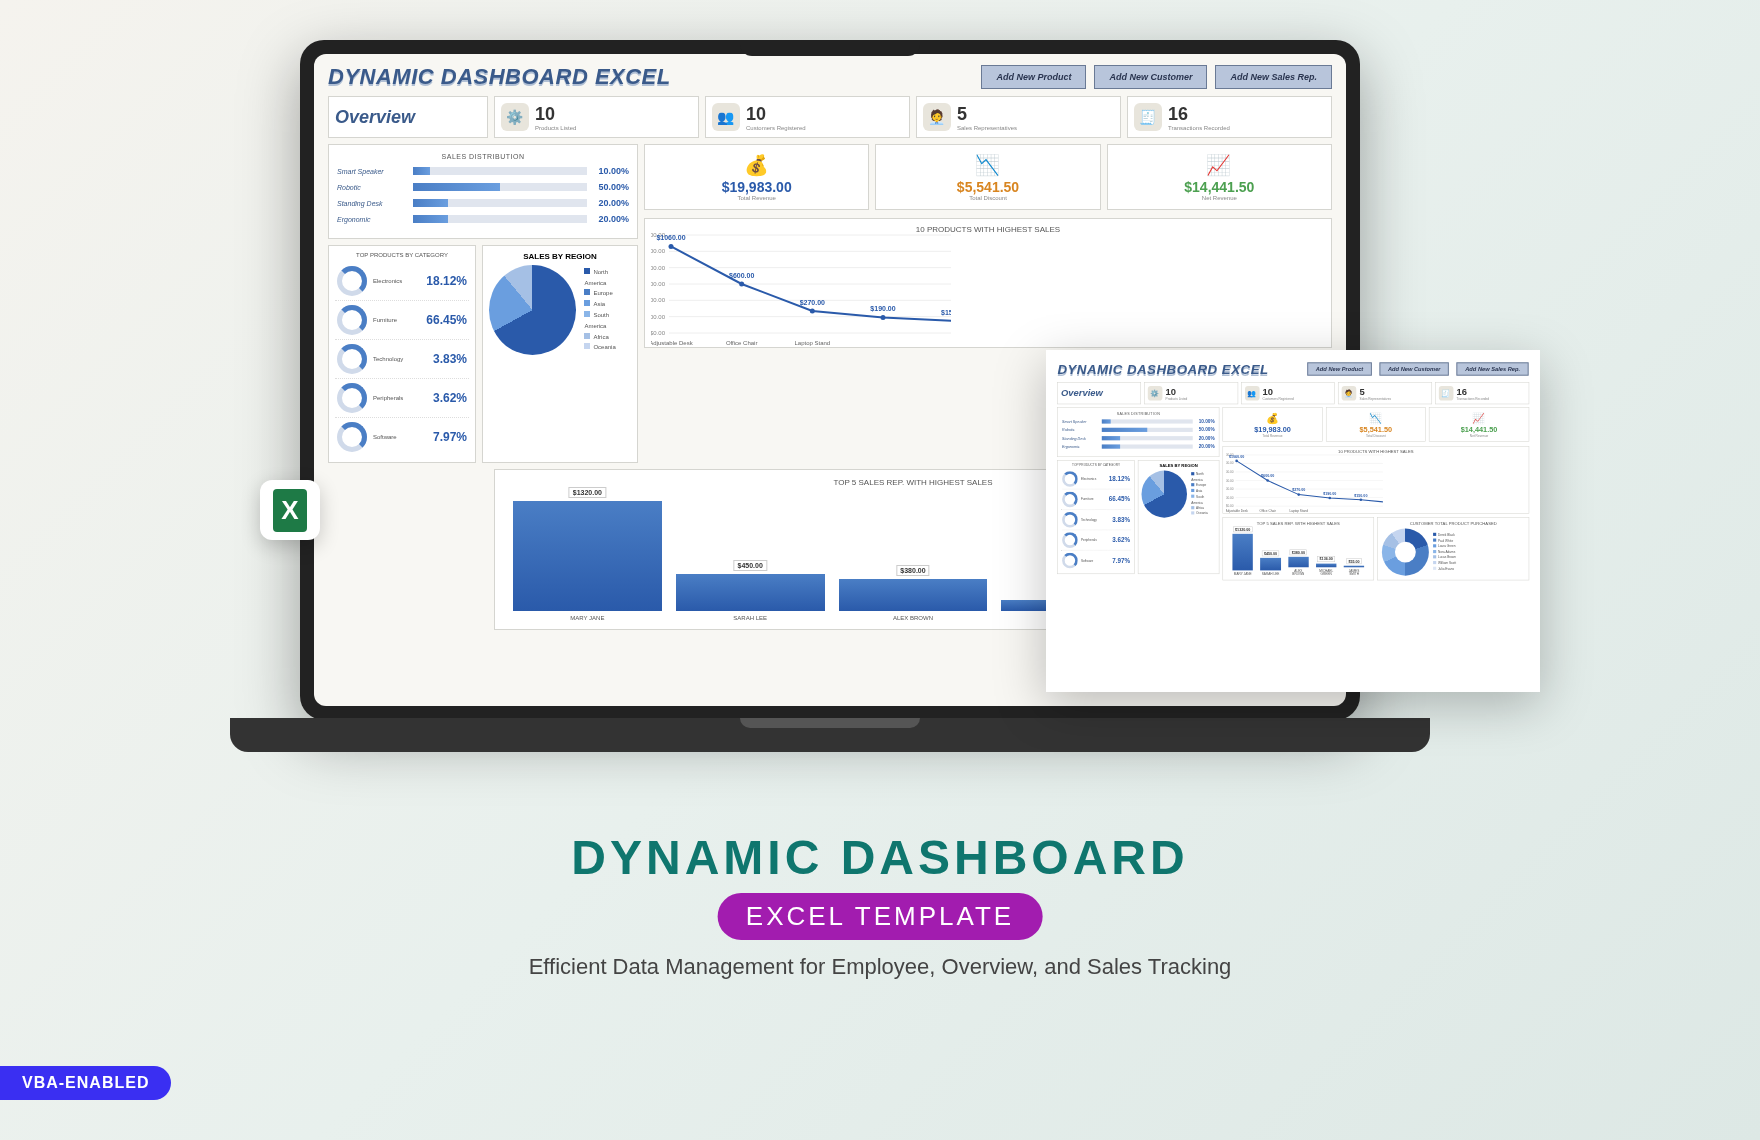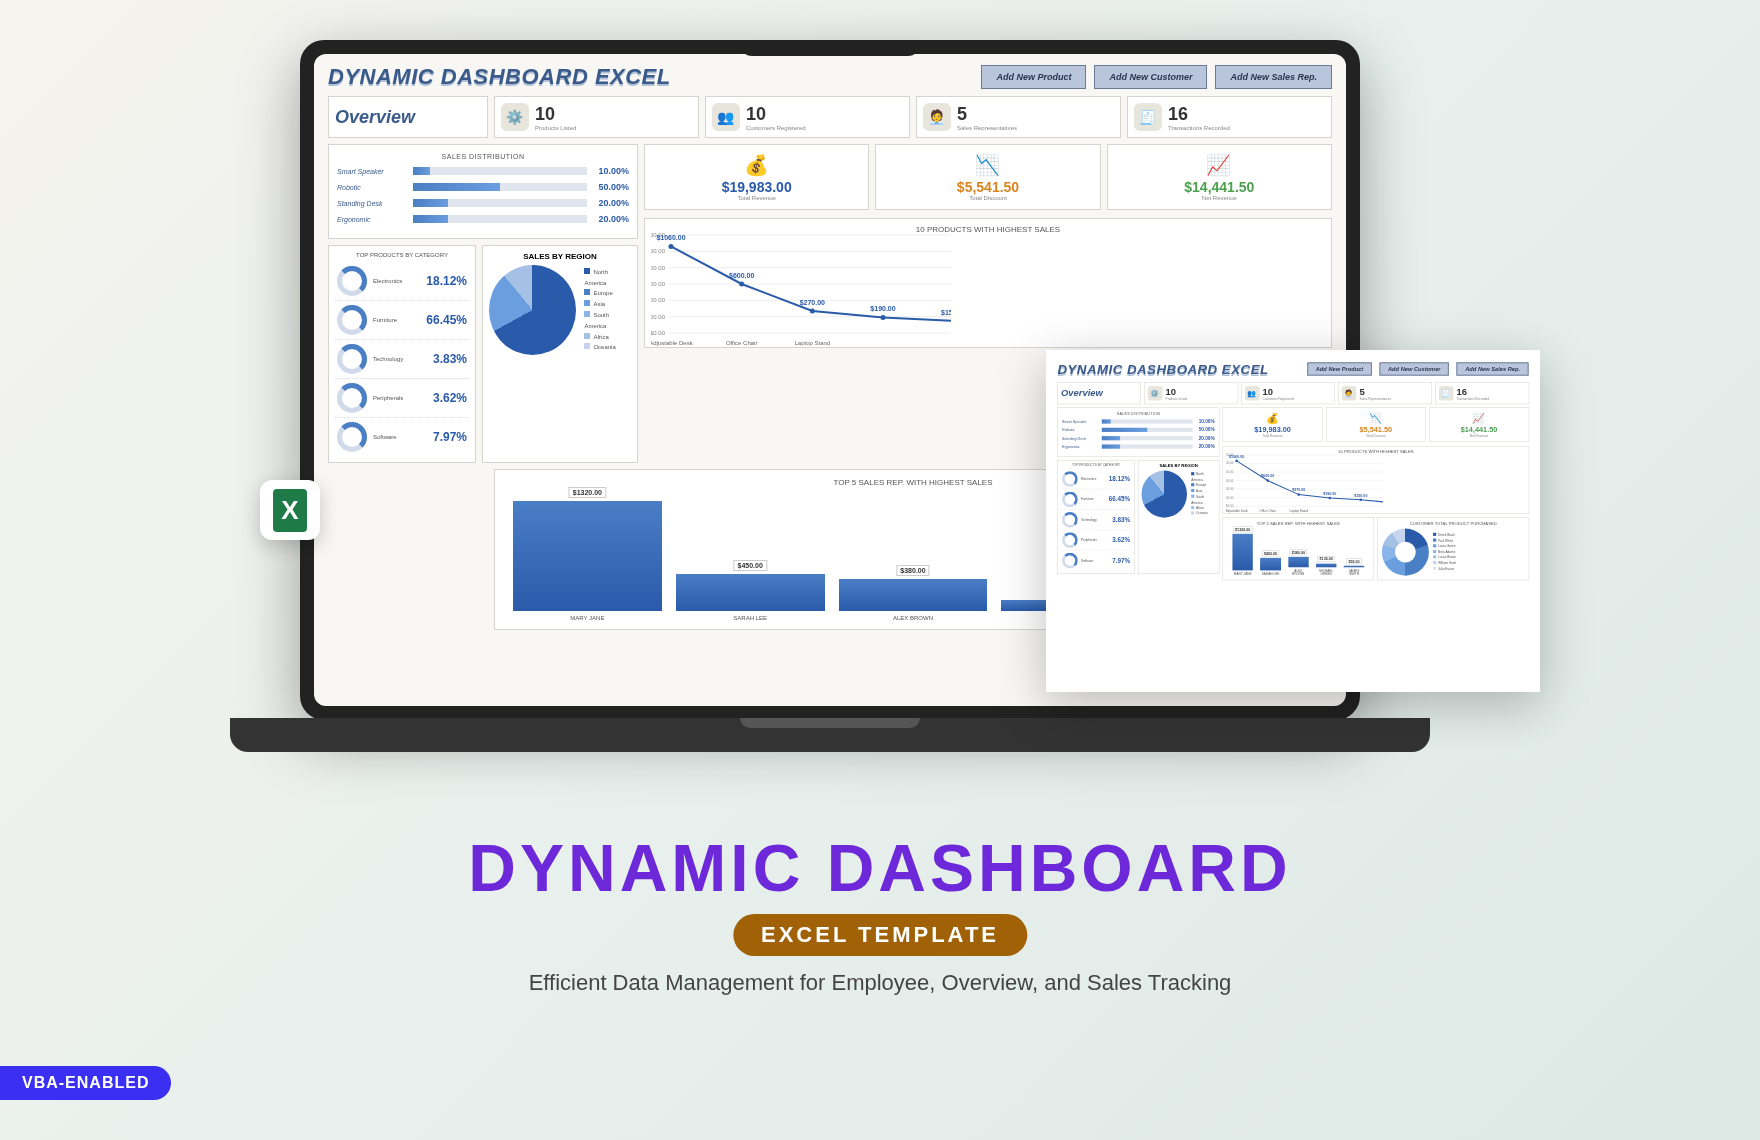--- a/index.html
+++ b/index.html
@@ -59,22 +59,22 @@
 .top5{flex:1;background:#fff;border:1px solid #d5d5d0;padding:8px;}
 .bar-v-wrap{display:flex;align-items:flex-end;gap:14px;height:130px;padding:0 10px;}
 .bar-v{flex:1;display:flex;flex-direction:column;align-items:center;}
 .bar-v-rect{width:100%;background:linear-gradient(180deg,#4a7ec5,#2a5aaa);position:relative;}
 .bar-v-val{position:absolute;top:-14px;left:50%;transform:translateX(-50%);font-size:7px;font-weight:700;color:#333;border:1px solid #ccc;padding:1px 3px;background:#fff;white-space:nowrap;}
 .bar-v-name{font-size:6px;color:#555;margin-top:4px;text-align:center;}
 .excel-badge{position:absolute;left:-40px;top:440px;width:60px;height:60px;background:#fff;border-radius:12px;box-shadow:0 6px 20px rgba(0,0,0,.2);display:flex;align-items:center;justify-content:center;font-size:26px;font-weight:900;color:#fff;}
 .excel-badge span{background:#1e7a46;padding:6px 8px;border-radius:4px;}
 .inset-card{position:absolute;right:220px;top:350px;width:520px;height:360px;background:#fff;box-shadow:0 14px 50px rgba(0,0,0,.25);padding:12px;transform:scale(.95);transform-origin:top right;}
 .big-title{position:absolute;left:50%;top:830px;transform:translateX(-50%);text-align:center;}
-.big-title h1{font-size:66px;font-weight:900;color:#6d28d9;letter-spacing:4px;}
-.pill{display:inline-block;background:#a16207;color:#fff;font-weight:700;font-size:22px;letter-spacing:3px;padding:8px 28px;border-radius:30px;margin-top:8px;}
+.big-title h1{font-size:48px;font-weight:900;color:#0f766e;letter-spacing:4px;}
+.pill{display:inline-block;background:#a21caf;color:#fff;font-weight:400;font-size:26px;letter-spacing:3px;padding:8px 28px;border-radius:30px;margin-top:8px;}
 .tagline{font-size:22px;color:#444;margin-top:14px;}
 .vba{position:absolute;left:0;bottom:40px;background:#3a2ff2;color:#fff;font-weight:700;font-size:16px;padding:8px 22px;border-radius:0 20px 20px 0;letter-spacing:1px;}
 svg.line{position:absolute;inset:6px;}
 </style>
 </head>
 <body>
 
 <div class="laptop">
   <div class="bezel">
     <div class="notch"></div>

